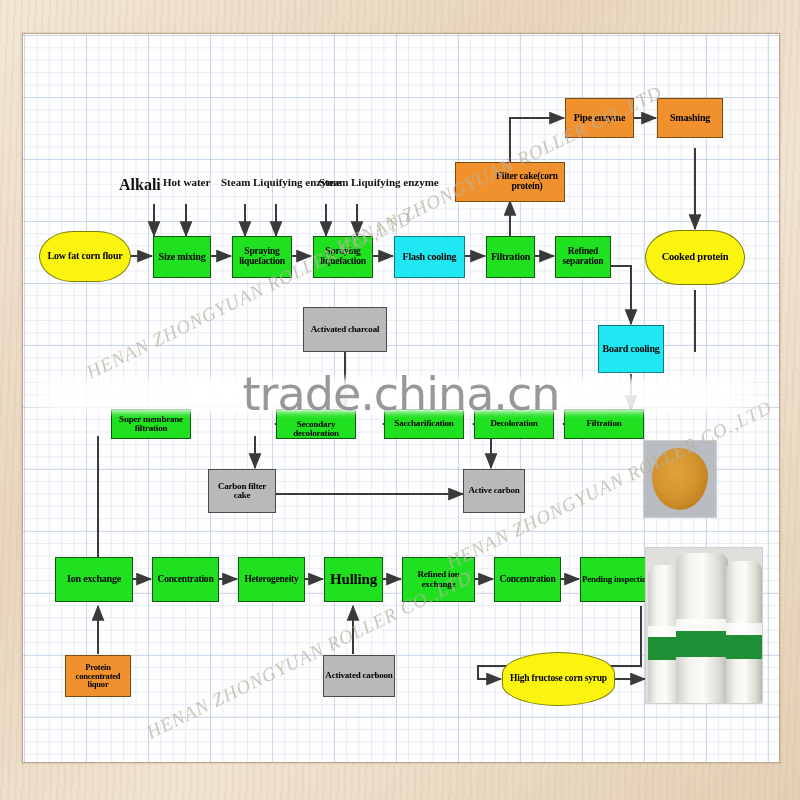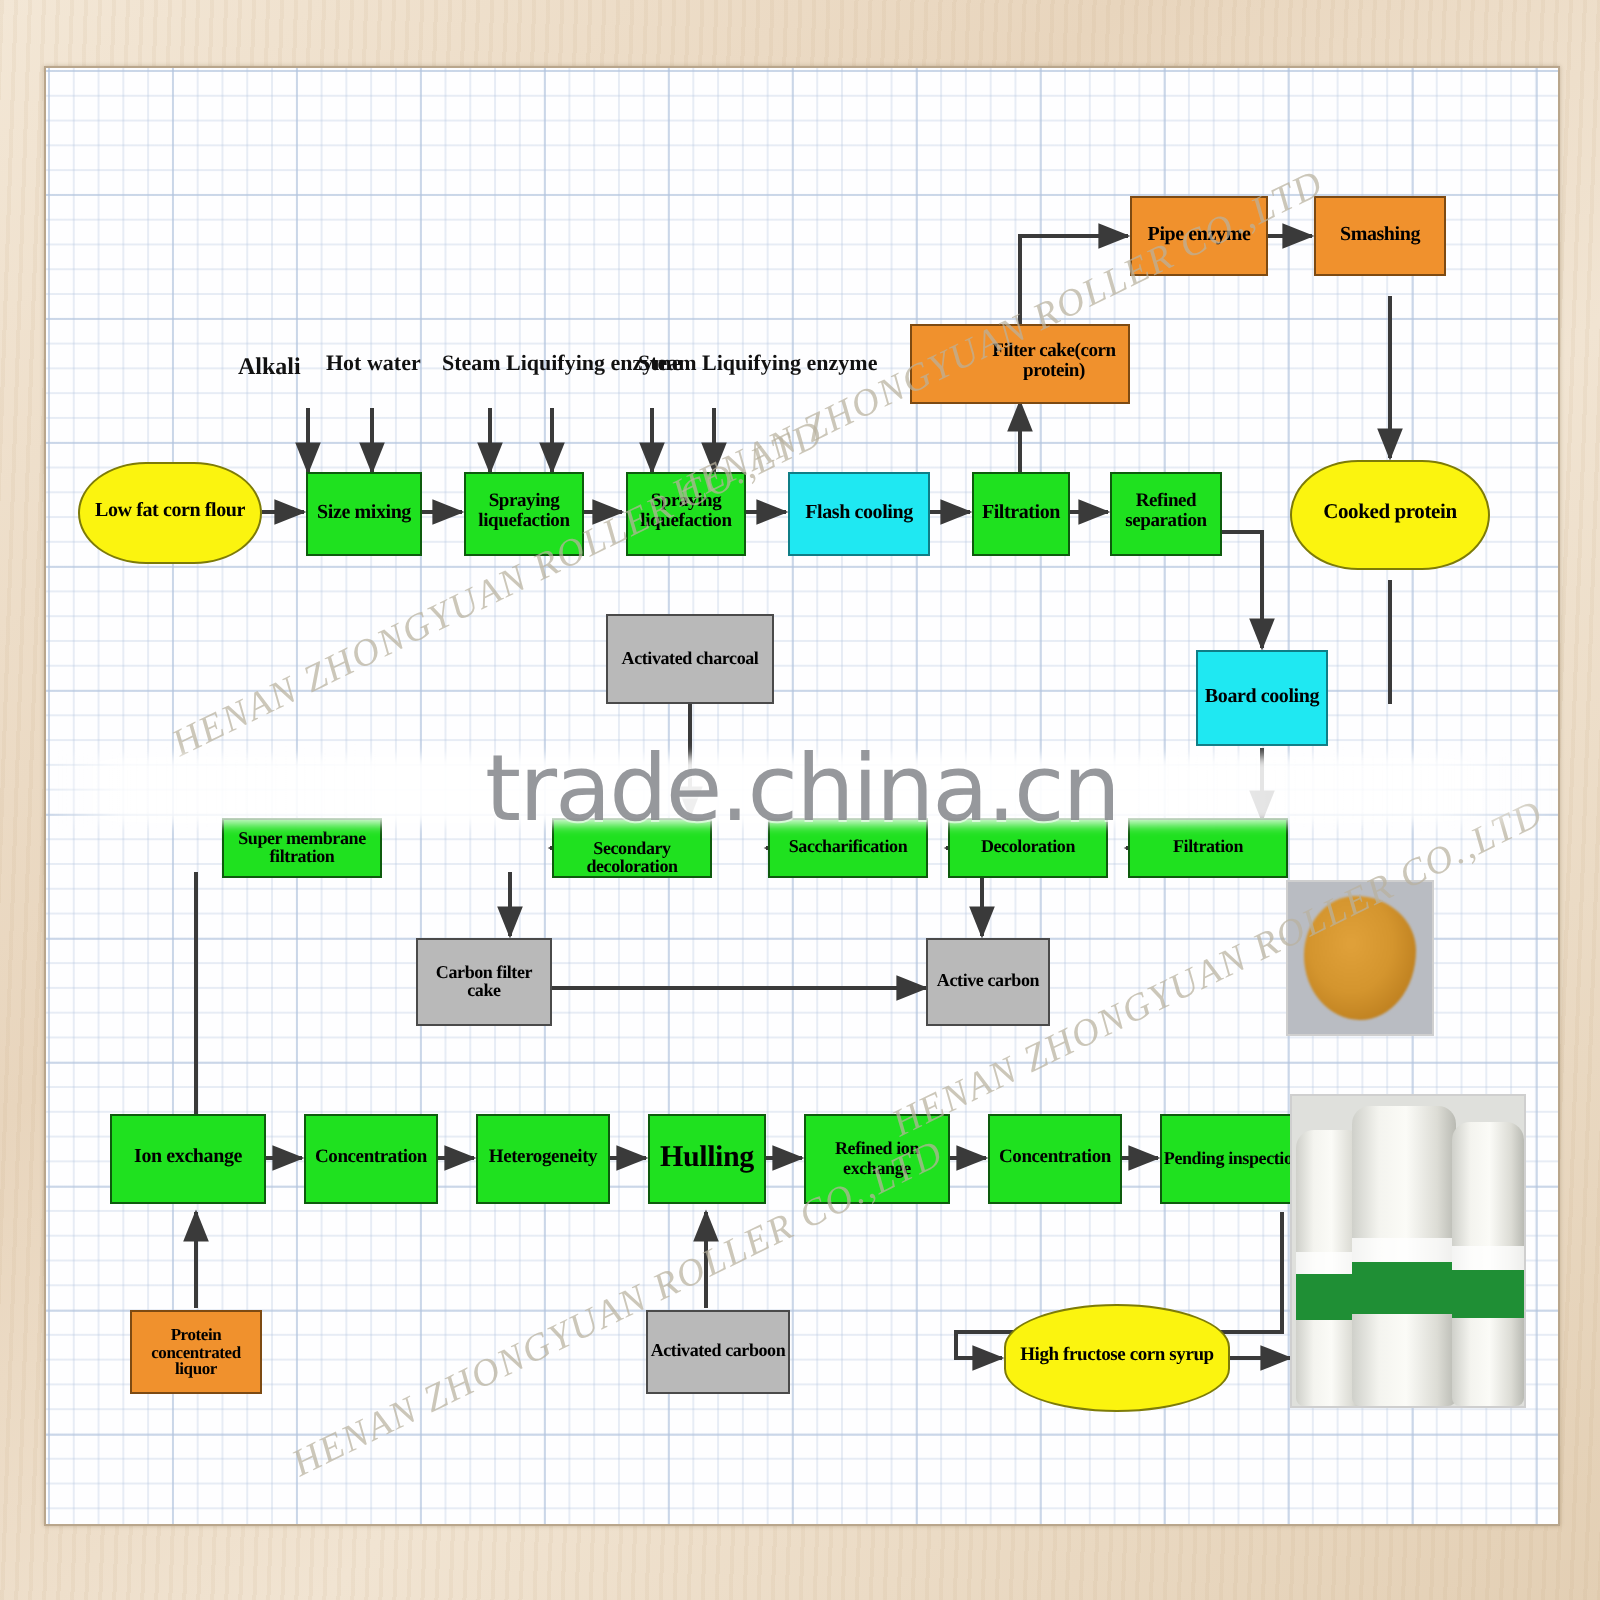--- a/index.html
+++ b/index.html
@@ -184,21 +184,21 @@
           <line x1="75" y1="620" x2="75" y2="572"></line>
 
           <line x1="330" y1="620" x2="330" y2="572"></line>
         </g>
 
         <path d="M618,572 L618,632 L455,632 L455,645 L478,645" stroke="#3a3a3a" stroke-width="2" fill="none" marker-end="url(#ah)"></path>
 
         <line x1="592" y1="645" x2="622" y2="645" stroke="#3a3a3a" stroke-width="2" marker-end="url(#ah)"></line>
       </svg>
 
-      <div class="lbl-in" style="left:96px;top:142px;font-size:12px;">Alkali</div>
+      <div class="lbl-in" style="left:96px;top:142px;font-size:16px;">Alkali</div>
       <div class="lbl-in" style="left:140px;top:142px;font-size:11px;">Hot water</div>
       <div class="lbl-in" style="left:198px;top:142px;font-size:11px;">Steam</div>
       <div class="lbl-in" style="left:230px;top:142px;font-size:11px;">Liquifying enzyme</div>
       <div class="lbl-in" style="left:296px;top:142px;font-size:11px;">Steam</div>
       <div class="lbl-in" style="left:328px;top:142px;font-size:11px;">Liquifying enzyme</div>
 
       <div class="node n-term fit" style="left:16px;top:197px;width:92px;height:51px;font-size:10px;">
         <span>Low fat corn flour</span>
       </div>
       <div class="node n-green fit" style="left:130px;top:202px;width:58px;height:42px;font-size:10px;">

